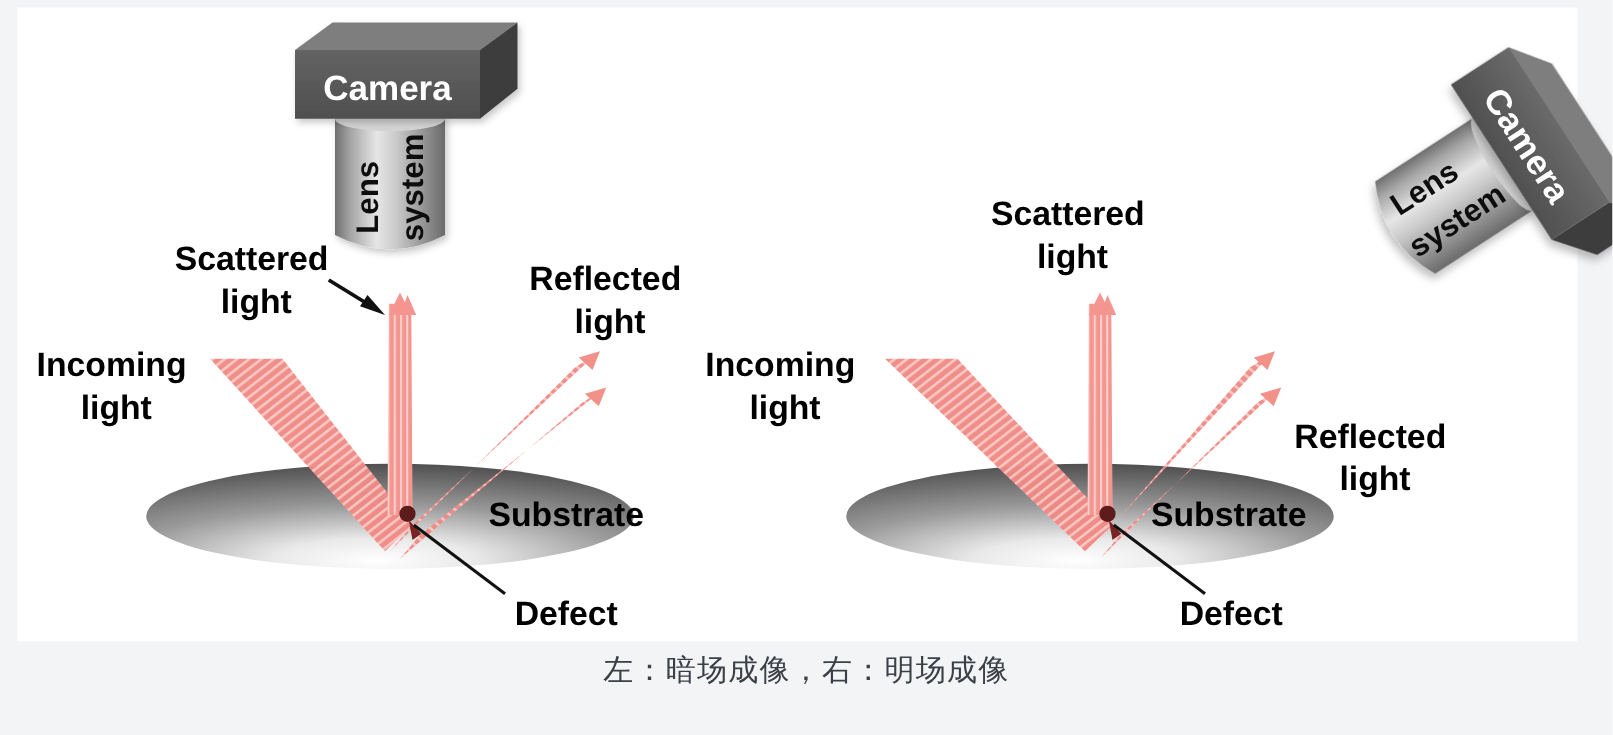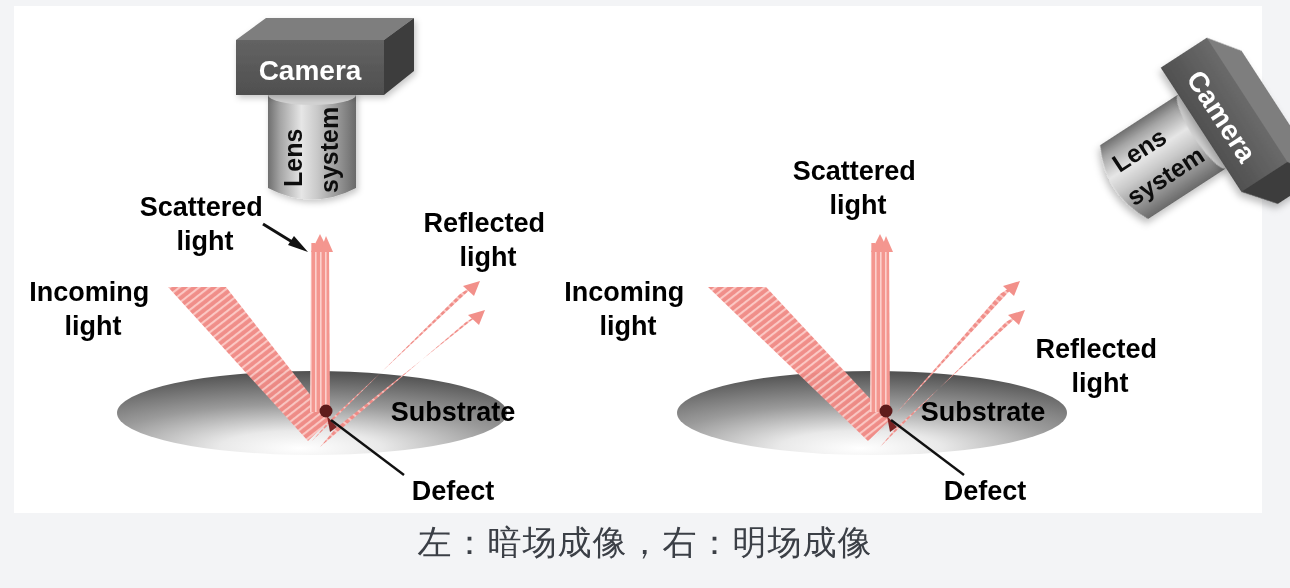--- a/index.html
+++ b/index.html
@@ -16,21 +16,21 @@
     position:absolute;left:14px;top:6px;width:1248px;height:507px;
     background:#ffffff;
   }
 
   .stage{position:absolute;left:0;top:0;width:1290px;height:513px;}
   .stage svg{display:block;}
 
   .caption{
     position:absolute;left:0;top:520px;width:1290px;
     text-align:center;
-    font-size:34px;
+    font-size:24px;
     color:#3b3f46;
     letter-spacing:1px;
     font-family:"Liberation Serif","DejaVu Serif",serif;
     white-space:pre;
   }
 </style>
 </head>
 <body>
 
 <div id="root">

